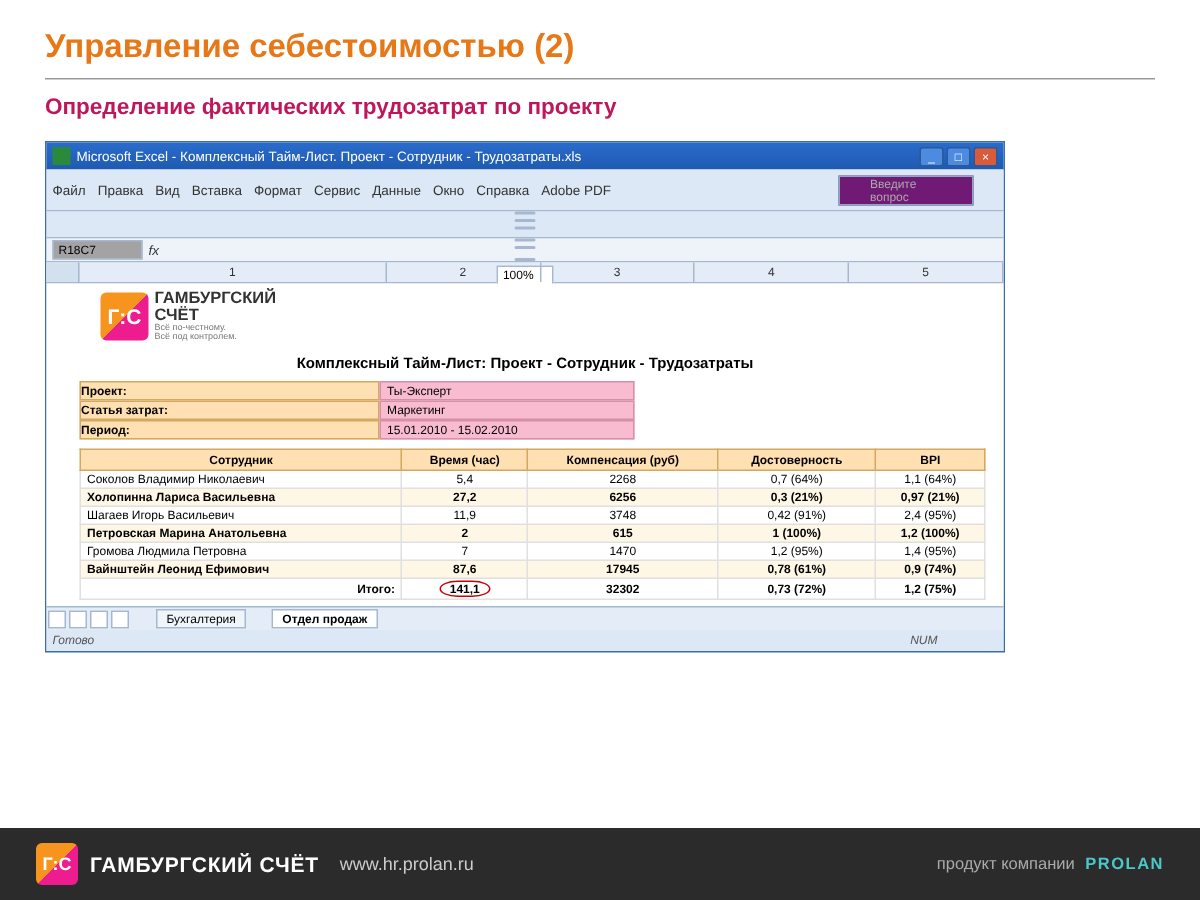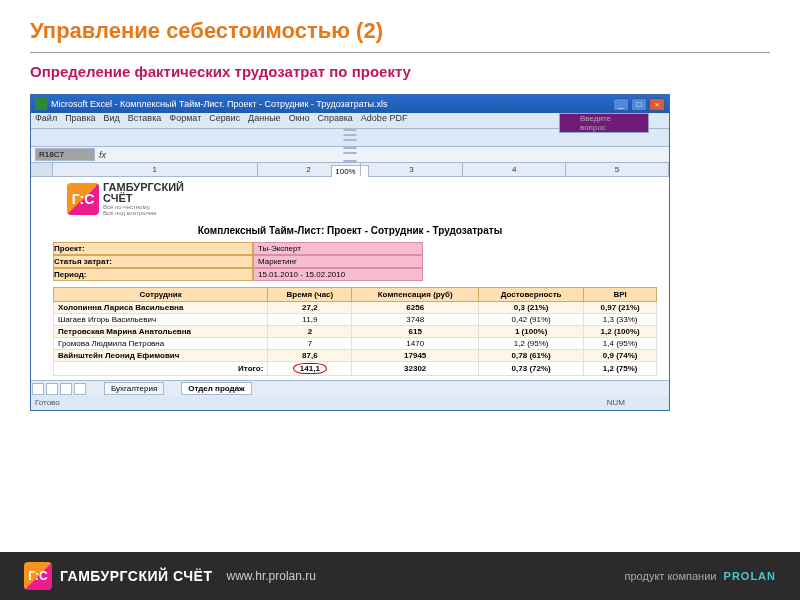--- a/index.html
+++ b/index.html
@@ -10,21 +10,21 @@
   .slide-sub { font-weight: bold; font-size: 15px; padding: 10px 30px 14px; color: #be185d; }
   
   .excel-window { margin: 0 30px; border: 1px solid #3b6ea5; width: 640px; background: #fff; font-size: 9px; }
   .titlebar { background: linear-gradient(#2a6bcc, #1e5ab0); color: #fff; height: 18px; display: flex; align-items: center; padding: 0 4px; }
   .titlebar .icon { width: 12px; height: 12px; background: #2a8a3c; margin-right: 4px; display:inline-block;}
   .titlebar .title { flex: 1; font-size: 9px; }
   .winbtns { display: flex; gap: 2px; }
   .winbtn { width: 16px; height: 13px; background: #4d8be0; border: 1px solid #2a5a9a; border-radius: 2px; text-align:center; font-size:8px; line-height:11px; color:#fff;}
   .winbtn.close { background: #d95b3a; }
   
-  .menubar { background: #dce8f5; height: 16px; display: flex; align-items: flex-start; padding-left: 4px; gap: 8px; font-size: 9px; color: #333; border-bottom:1px solid #a5b8cf;}
+  .menubar { background: #dce8f5; height: 28px; display: flex; align-items: center; padding-left: 4px; gap: 8px; font-size: 9px; color: #333; border-bottom:1px solid #a5b8cf;}
   .menubar span { cursor: default; }
   .menubar .ask { margin-left: auto; margin-right:20px; background:#701a75; border:1px solid #8aa8c8; padding:0 20px; width:90px; font-size:8px; color:#aaa;}
   
   .toolbar { background: #dce8f5; height: 18px; display: flex; align-items: center; padding: 0 4px; gap: 3px; border-bottom:1px solid #a5b8cf;flex-direction:column;}
   .tbtn { width: 14px; height: 14px; background: #f0f5fa; border: 1px solid #a5b8cf; border-radius:2px;}
   .tsep { width: 1px; height: 14px; background: #a5b8cf; margin: 0 2px; }
   .tsel { border:1px solid #a5b8cf; background:#fff; height:14px; font-size:8px; padding:0 12px 0 3px; line-height:12px;}
   
   .formula { background: #eef3fa; height: 16px; display: flex; align-items: center; gap: 4px; padding: 0 4px; border-bottom:1px solid #a5b8cf;}
   .namebox { width: 60px; border: 1px solid #a5b8cf; background: #a3a3a3; height: 13px; font-size: 8px; padding: 0 3px; line-height:11px; }
@@ -55,21 +55,21 @@
   .data-tbl td.name { text-align:left;}
   .data-tbl tr.alt td { background:#fff7e6;font-weight:bold;}
   .data-tbl tr.total td { font-weight:bold; text-align:center;}
   .circ { border:1.5px solid #cc0000; border-radius:50%/70%; padding:0 6px; display:inline-block;}
   
   .tabstrip { background:#e4edf7; height:16px; display:flex; align-items:center; font-size:8px; border-top:1px solid #a5b8cf;}
   .tsnav { display:flex; }
   .tsnav div{width:12px; height:12px; border:1px solid #a5b8cf; margin:1px; background:#fff;}
   .tab { background:#f0f5fa; border:1px solid #a5b8cf; padding:1px 6px; margin-left:17px;}
   .tab.active { background:#fff; font-weight:bold;}
-  .statusbar { background:#dce8f5; height:14px; font-size:8px; padding:0 4px; line-height:14px; color:#555; display:flex;}
+  .statusbar { background:#dce8f5; height:14px; font-size:8px; padding:0 4px; line-height:14px; color:#555; display:flex;font-style:italic;}
   .statusbar .num { margin-left:auto; margin-right:40px;}
   
   .footer { position:absolute; bottom:0; left:0; right:0; height:48px; background:#2b2b2b; display:flex; align-items:center; padding:0 24px; color:#fff;}
   .footer .fsq { width:28px; height:28px; background: linear-gradient(135deg, #f7941d 50%, #ed1c8f 50%); border-radius:4px; margin-right:8px; font-weight:bold; font-size:12px; display:flex; align-items:center; justify-content:center;}
   .footer .fname { font-weight:bold; font-size:14px; letter-spacing:0.5px;}
   .footer .furl { margin-left:14px; color:#ccc; font-size:12px;}
   .footer .fprod { margin-left:auto; color:#aaa; font-size:11px;}
   .footer .fprol { color:#4dc8c8; font-weight:bold; letter-spacing:1px; margin-left:4px;}
 </style>
 </head>
@@ -158,33 +158,40 @@
       </div>
       <table class="data-tbl">
         <tbody>
             <tr>
           <th>Сотрудник</th>
           <th>Время (час)</th>
           <th>Компенсация (руб)</th>
           <th>Достоверность</th>
           <th>BPI</th>
         </tr>
+        <tr>
+              <td class="name">Соколов Владимир Николаевич</td>
+              <td>5,4</td>
+              <td>2268</td>
+              <td>0,7 (64%)</td>
+              <td>1,1 (64%)</td>
+            </tr>
         <tr class="alt">
               <td class="name">Холопинна Лариса Васильевна</td>
               <td>27,2</td>
               <td>6256</td>
               <td>0,3 (21%)</td>
               <td>0,97 (21%)</td>
             </tr>
         <tr>
               <td class="name">Шагаев Игорь Васильевич</td>
               <td>11,9</td>
               <td>3748</td>
               <td>0,42 (91%)</td>
-              <td>1,3 (33%)</td>
+              <td>2,4 (95%)</td>
             </tr>
         <tr class="alt">
               <td class="name">Петровская Марина Анатольевна</td>
               <td>2</td>
               <td>615</td>
               <td>1 (100%)</td>
               <td>1,2 (100%)</td>
             </tr>
         <tr>
               <td class="name">Громова Людмила Петровна</td>

